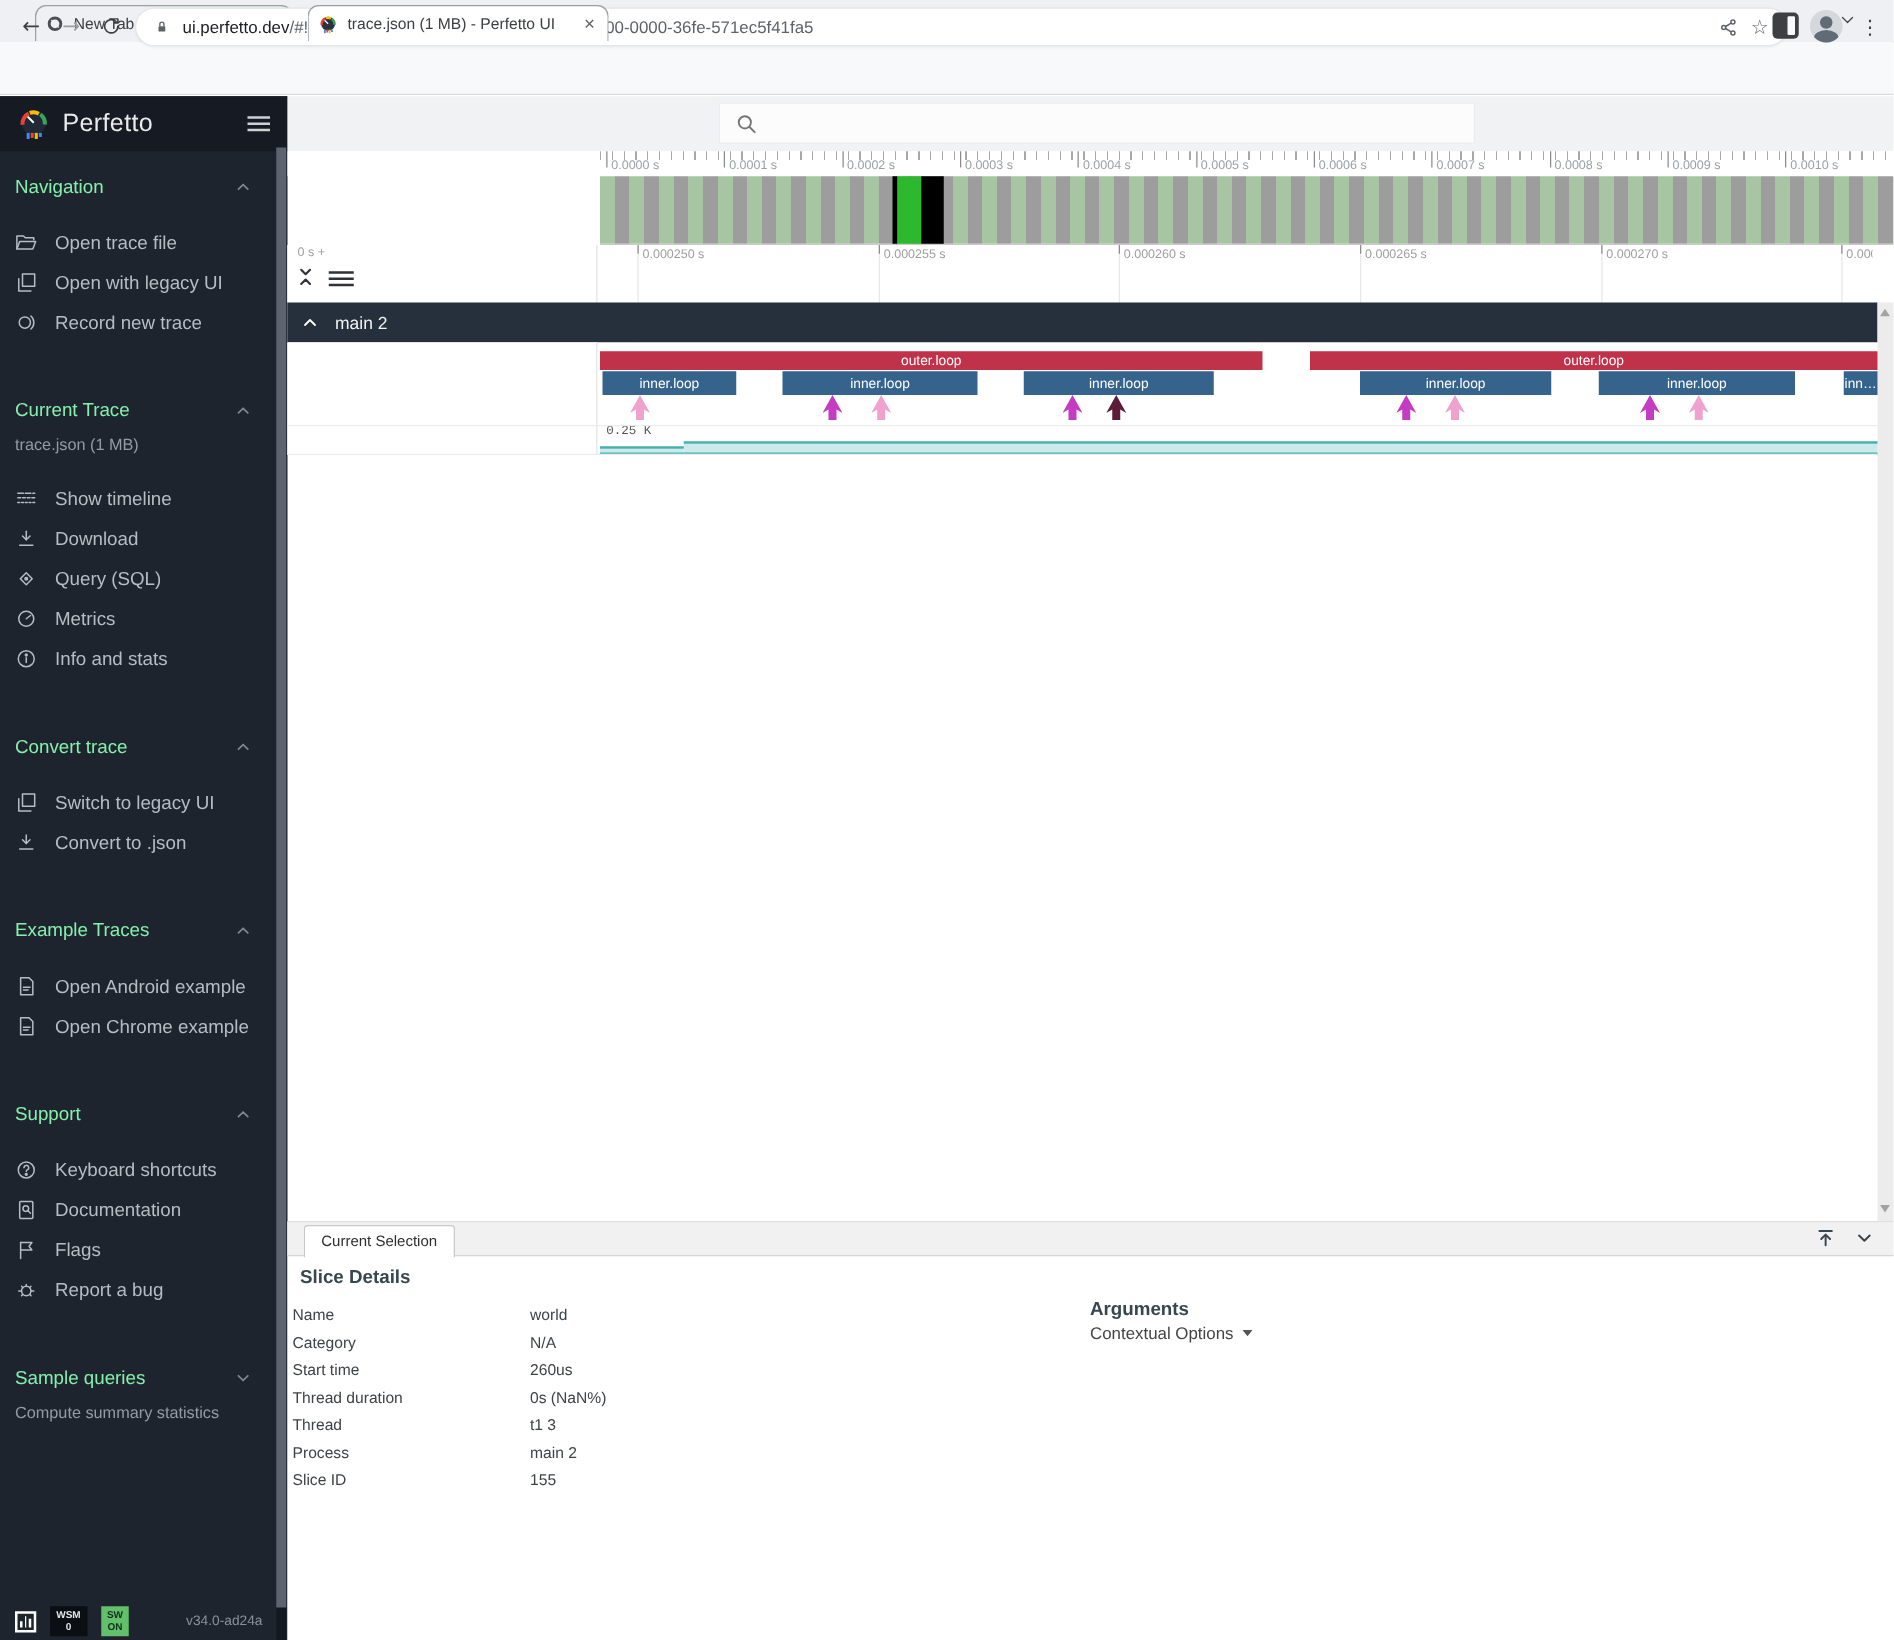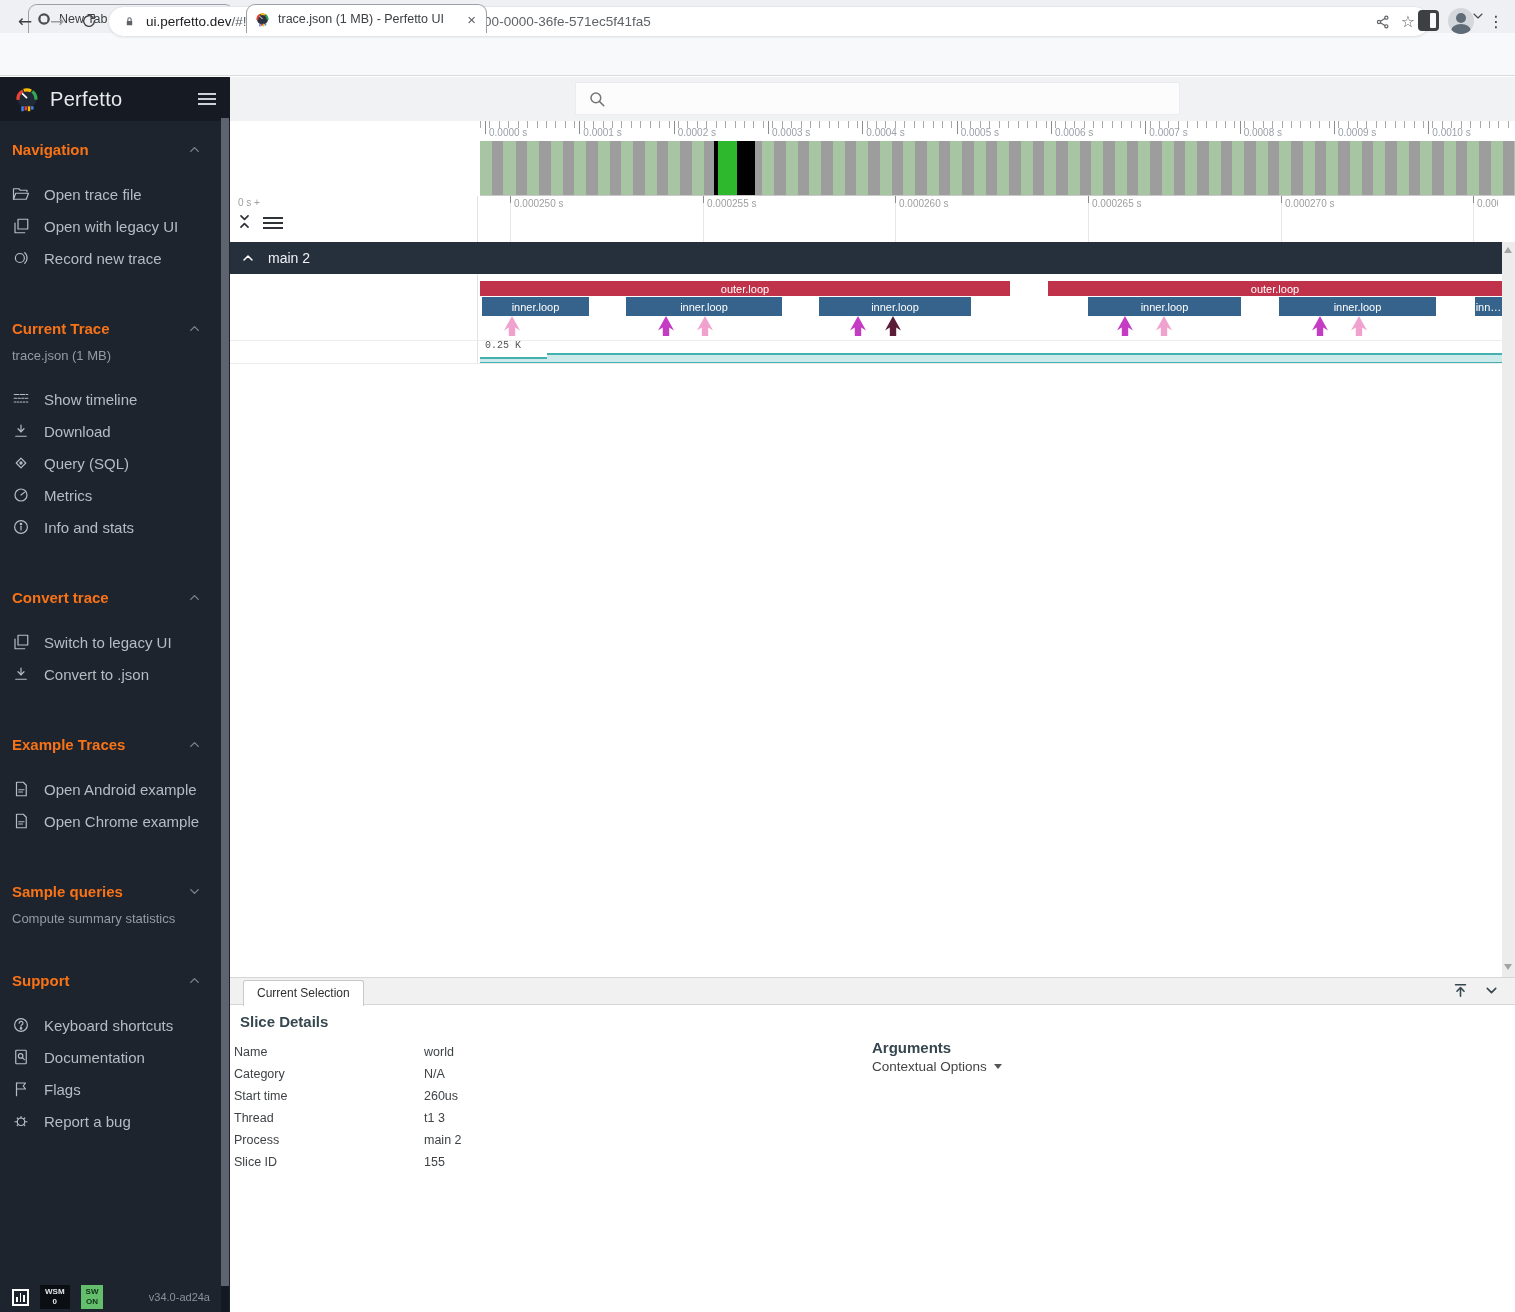--- a/index.html
+++ b/index.html
@@ -39,21 +39,21 @@
   .sidepanel-ic:before{content:"";position:absolute;right:3px;top:3px;bottom:3px;width:6px;background:#f8f9fa;border-radius:1px;}
 
   
   .sidebar{left:0;top:77px;width:230px;height:1235px;background:#1e242e;color:#b6bcc4;}
   .side-head{left:0;top:0;width:230px;height:44px;background:#161b23;display:flex;align-items:center;padding:0 14px;box-sizing:border-box;gap:10px;}
   .brand{font-size:20px;color:#e8eaed;letter-spacing:.3px;flex:1;}
   .burger span{display:block;width:18px;height:2px;background:#cdd1d6;margin:3px 0;}
   .side-body{left:0;top:44px;width:212px;height:1161px;overflow:hidden;padding:20px 0 0 12px;box-sizing:border-box;}
   .side-section{margin-top:46px;}
   .side-section:first-child{margin-top:0;}
-  .side-title{font-size:15px;font-weight:700;color:#f97316;display:flex;align-items:center;justify-content:space-between;padding-right:10px;}
+  .side-title{font-size:15px;font-weight:400;color:#86efac;display:flex;align-items:center;justify-content:space-between;padding-right:10px;}
   .side-sub{font-size:13px;color:#949ba4;margin-top:11px;}
   .side-items{margin-top:20px;}
   .side-item{height:32px;display:flex;align-items:center;gap:14px;font-size:15px;color:#b6bcc4;cursor:pointer;}
   .side-chev{color:#7d858f;}
   .side-scrolltrack{left:221px;top:41px;width:8px;height:1194px;background:#141820;}
   .side-scrollthumb{left:221px;top:41px;width:8px;height:1168px;background:#5d6470;}
   .side-foot{left:0;top:1205px;width:222px;height:30px;display:flex;align-items:center;gap:11px;padding:0 12px;box-sizing:border-box;}
   .chartbox{width:17px;height:17px;border:2px solid #fff;display:flex;align-items:flex-end;gap:2px;padding:2px;box-sizing:border-box;}
   .chartbox i{display:block;width:2px;background:#fff;}
   .badge{font-size:8px;line-height:1.25;text-align:center;padding:2px 5px;font-weight:700;}
@@ -370,78 +370,78 @@
                   <path d="M6 3h9l4 4v14H6z"></path>
                   <path d="M9 13h7M9 16h5"></path>
                 </svg>
               </span>
               <span>Open Chrome example</span>
             </div>
           </div>
         </div>
         <div class="side-section">
           <div class="side-title">
+            <span>Support</span>
+            <span class="side-chev">
+              <svg width="15" height="15" viewBox="0 0 24 24" class="ic" style="stroke-width:2.2;">
+                <polyline points="6 15 12 9 18 15"></polyline>
+              </svg>
+            </span>
+          </div>
+          <div class="side-items">
+            <div class="side-item">
+              <span>
+                <svg width="18" height="18" viewBox="0 0 24 24" class="ic">
+                  <circle cx="12" cy="12" r="8.5"></circle>
+                  <path d="M9.6 9.6a2.5 2.5 0 1 1 3.4 2.3c-.8.4-1 1-1 1.8"></path>
+                  <circle cx="12" cy="16.6" r="1" fill="currentColor"></circle>
+                </svg>
+              </span>
+              <span>Keyboard shortcuts</span>
+            </div>
+            <div class="side-item">
+              <span>
+                <svg width="18" height="18" viewBox="0 0 24 24" class="ic">
+                  <rect x="5" y="3" width="14" height="18" rx="1"></rect>
+                  <circle cx="11.5" cy="10.5" r="3"></circle>
+                  <path d="M13.8 12.8l2.7 2.7"></path>
+                </svg>
+              </span>
+              <span>Documentation</span>
+            </div>
+            <div class="side-item">
+              <span>
+                <svg width="18" height="18" viewBox="0 0 24 24" class="ic">
+                  <path d="M6 21V4"></path>
+                  <path d="M6 4h12l-3 4 3 4H6"></path>
+                </svg>
+              </span>
+              <span>Flags</span>
+            </div>
+            <div class="side-item">
+              <span>
+                <svg width="18" height="18" viewBox="0 0 24 24" class="ic">
+                  <circle cx="12" cy="13" r="5"></circle>
+                  <path d="M12 8V6M8.5 9.5L7 8M15.5 9.5L17 8M7 13H4M20 13h-3M8.5 16.5L7 18M15.5 16.5L17 18"></path>
+                </svg>
+              </span>
+              <span>Report a bug</span>
+            </div>
+          </div>
+        </div>
+        <div class="side-section">
+          <div class="side-title">
             <span>Sample queries</span>
             <span class="side-chev">
               <svg width="15" height="15" viewBox="0 0 24 24" class="ic" style="stroke-width:2.2;">
                 <polyline points="6 9 12 15 18 9"></polyline>
               </svg>
             </span>
           </div>
           <div class="side-sub">Compute summary statistics</div>
-        </div>
-        <div class="side-section">
-          <div class="side-title">
-            <span>Support</span>
-            <span class="side-chev">
-              <svg width="15" height="15" viewBox="0 0 24 24" class="ic" style="stroke-width:2.2;">
-                <polyline points="6 15 12 9 18 15"></polyline>
-              </svg>
-            </span>
-          </div>
-          <div class="side-items">
-            <div class="side-item">
-              <span>
-                <svg width="18" height="18" viewBox="0 0 24 24" class="ic">
-                  <circle cx="12" cy="12" r="8.5"></circle>
-                  <path d="M9.6 9.6a2.5 2.5 0 1 1 3.4 2.3c-.8.4-1 1-1 1.8"></path>
-                  <circle cx="12" cy="16.6" r="1" fill="currentColor"></circle>
-                </svg>
-              </span>
-              <span>Keyboard shortcuts</span>
-            </div>
-            <div class="side-item">
-              <span>
-                <svg width="18" height="18" viewBox="0 0 24 24" class="ic">
-                  <rect x="5" y="3" width="14" height="18" rx="1"></rect>
-                  <circle cx="11.5" cy="10.5" r="3"></circle>
-                  <path d="M13.8 12.8l2.7 2.7"></path>
-                </svg>
-              </span>
-              <span>Documentation</span>
-            </div>
-            <div class="side-item">
-              <span>
-                <svg width="18" height="18" viewBox="0 0 24 24" class="ic">
-                  <path d="M6 21V4"></path>
-                  <path d="M6 4h12l-3 4 3 4H6"></path>
-                </svg>
-              </span>
-              <span>Flags</span>
-            </div>
-            <div class="side-item">
-              <span>
-                <svg width="18" height="18" viewBox="0 0 24 24" class="ic">
-                  <circle cx="12" cy="13" r="5"></circle>
-                  <path d="M12 8V6M8.5 9.5L7 8M15.5 9.5L17 8M7 13H4M20 13h-3M8.5 16.5L7 18M15.5 16.5L17 18"></path>
-                </svg>
-              </span>
-              <span>Report a bug</span>
-            </div>
-          </div>
         </div>
       </div>
     <div class="abs side-scrolltrack"></div>
     <div class="abs side-scrollthumb"></div>
     <div class="abs side-foot">
       <span class="chartbox">
           <i style="height:5px"></i>
           <i style="height:9px"></i>
           <i style="height:7px"></i>
         </span>
@@ -606,20 +606,24 @@
       </div>
       <div class="drow">
         <span class="k">Category</span>
         <span>N/A</span>
       </div>
       <div class="drow">
         <span class="k">Start time</span>
         <span>260us</span>
       </div>
       <div class="drow">
+        <span class="k">Thread duration</span>
+        <span>0s (NaN%)</span>
+      </div>
+      <div class="drow">
         <span class="k">Thread</span>
         <span>t1 3</span>
       </div>
       <div class="drow">
         <span class="k">Process</span>
         <span>main 2</span>
       </div>
       <div class="drow">
         <span class="k">Slice ID</span>
         <span>155</span>

